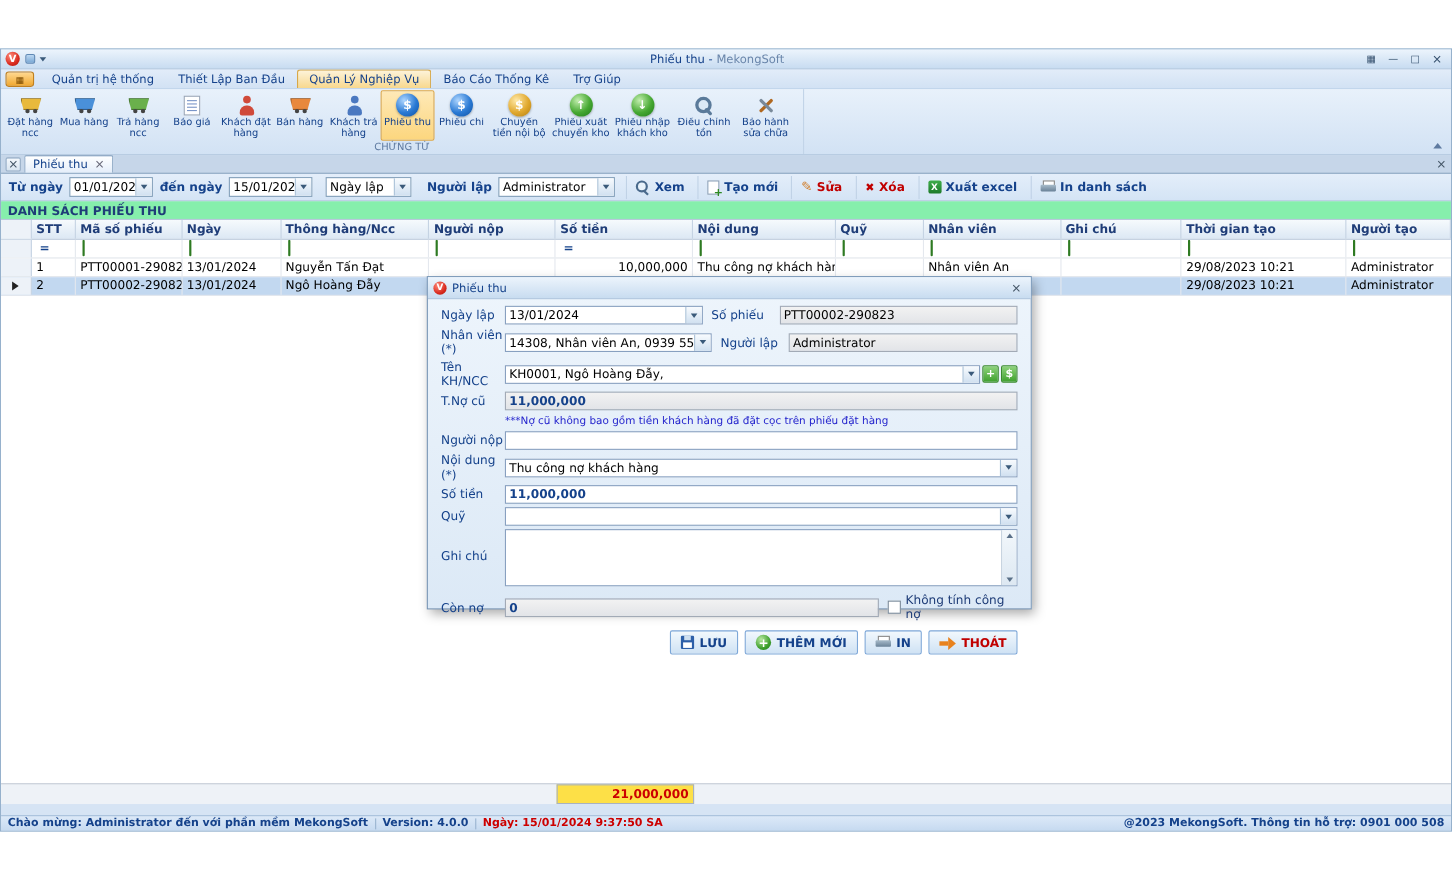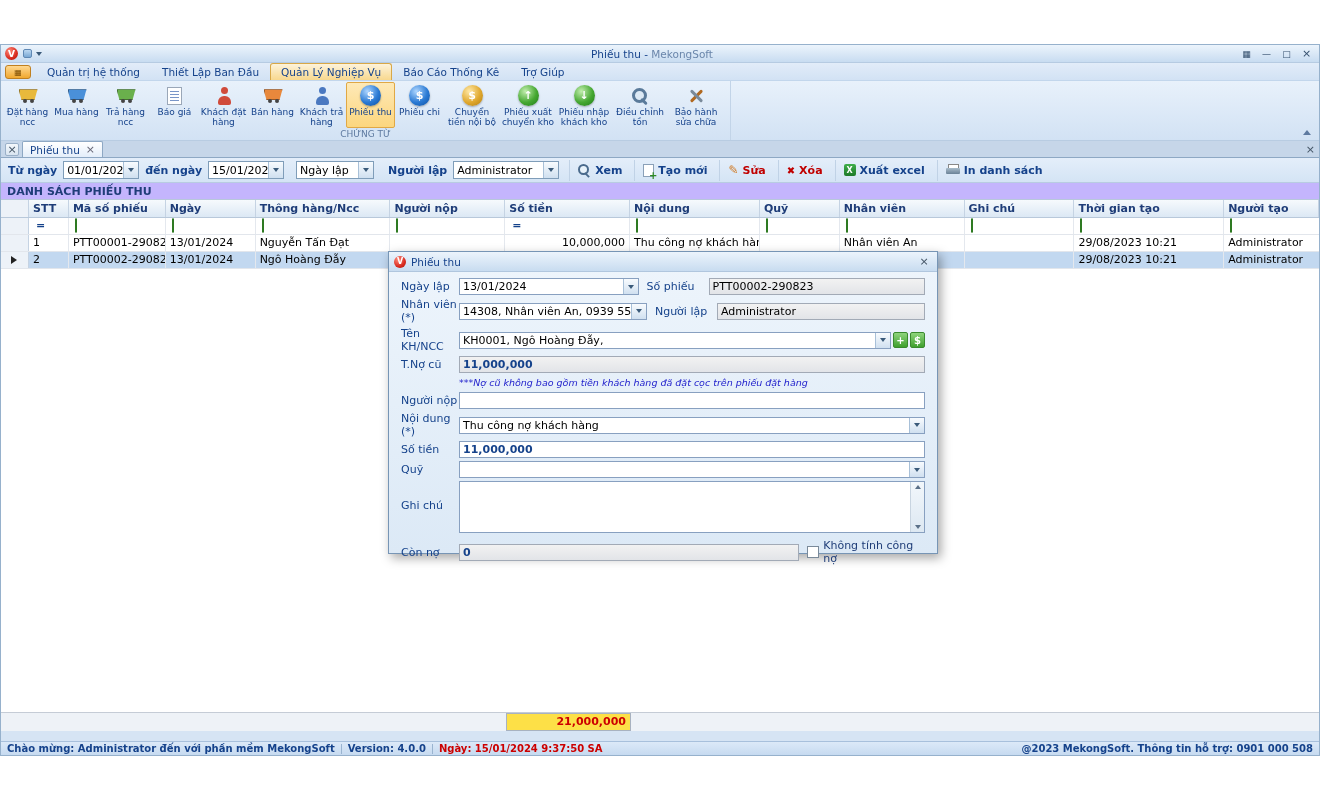--- a/index.html
+++ b/index.html
@@ -81,21 +81,21 @@
 .s-new::after{content:"+";position:absolute;right:-4px;bottom:-5px;color:#2e8a22;font-weight:bold;font-size:10px}
 .g-pencil::before{content:"✎";color:#d07820;font-size:12px}
 .g-cross::before{content:"✖";color:#c00000;font-size:10px}
 .s-xls{width:12px;height:12px;background:linear-gradient(#3fae4a,#1d7a2a);border-radius:2px;color:#fff;font-size:8px;font-weight:bold;display:flex;align-items:center;justify-content:center}
 .s-xls::before{content:"X"}
 .s-prn{width:14px;height:12px;position:relative}
 .s-prn::before{content:"";position:absolute;left:2px;top:0;width:9px;height:4px;background:#fff;border:1px solid #888}
 .s-prn::after{content:"";position:absolute;left:0;top:4px;width:14px;height:6px;background:linear-gradient(#a8bccb,#6a8298);border-radius:1px}
 
 
-.listtitle{height:17px;background:#c4b5fd;border-bottom:1px solid #b8c8dc;color:#1f3d78;font-weight:bold;display:flex;align-items:center;padding:0 6px}
+.listtitle{height:17px;background:#86efac;border-bottom:1px solid #b8c8dc;color:#1f3d78;font-weight:bold;display:flex;align-items:center;padding:0 6px}
 
 
 .grid{flex:1;background:#fff;display:flex;flex-direction:column;overflow:hidden}
 .grow{display:flex;height:17px;border-bottom:1px solid #e2e6ec;flex-shrink:0}
 .cell{padding:0 4px;line-height:16px;overflow:hidden;white-space:nowrap;border-right:1px solid #e4e8ee;height:100%}
 .g-head{height:18px;background:linear-gradient(#f6fafd,#dce8f4);border-bottom:1px solid #b8c8da}
 .g-head .cell{font-weight:bold;color:#1f3d78;border-right:1px solid #c5d3e3;line-height:17px}
 .mk{background:#edf2f8;border-right:1px solid #c5d3e3;display:flex;align-items:center;justify-content:center}
 .grow.sel{background:#c2d8f0}
 .num{text-align:right}
@@ -122,21 +122,21 @@
 .dtitle .txt{color:#15428b;font-size:10.5px;margin-left:5px;flex:1}
 .dclose{width:16px;height:14px;display:flex;align-items:center;justify-content:center;color:#456}
 .dbody{padding:6px 12px 6px;flex:1;display:flex;flex-direction:column}
 .drow{display:flex;align-items:center;margin-bottom:3px;flex-shrink:0}
 .dlabel{width:58px;flex-shrink:0;color:#15428b}
 .dlabel2{margin-left:auto;width:70px;flex-shrink:0;color:#15428b;padding-left:8px}
 .dfield{height:17px;background:#fff;border:1px solid #88a0c0;display:flex;align-items:center;overflow:hidden}
 .dfield .val{padding:0 3px;flex:1;white-space:nowrap;overflow:hidden}
 .ro{background:linear-gradient(#f2f2f2,#e2e4e8);border-color:#a2aab6}
 .bold-blue{font-weight:bold;color:#15428b}
-.note{color:#2222cc;font-style:italic;font-size:9.5px;margin:0 0 3px 58px;line-height:13px}
+.note{color:#2222cc;font-size:9.5px;margin:0 0 3px 58px;line-height:13px}
 .gbtn{width:15px;height:16px;margin-left:2px;border:1px solid #3a8a2e;border-radius:2px;background:linear-gradient(#8fd47c,#3fa02e);color:#fff;font-weight:bold;font-size:10px;display:flex;align-items:center;justify-content:center;flex-shrink:0}
 .dtextarea{height:52px;background:#fff;border:1px solid #88a0c0;position:relative;flex:1}
 .rail{position:absolute;right:0;top:0;bottom:0;width:14px;border-left:1px solid #c8d4e0;background:linear-gradient(#f2f7fb,#dde8f2);display:flex;flex-direction:column;justify-content:space-between;align-items:center;padding:3px 0}
 .tri-up{width:0;height:0;border-left:3px solid transparent;border-right:3px solid transparent;border-bottom:4px solid #5a7088}
 .tri-dn{width:0;height:0;border-left:3px solid transparent;border-right:3px solid transparent;border-top:4px solid #5a7088}
 .chkbox{width:12px;height:12px;background:#fff;border:1px solid #7a8a9a;margin:0 4px 0 8px;flex-shrink:0}
 .chklabel{color:#1f3d78}
 .dbuttons{display:flex;justify-content:flex-end;gap:6px;margin-top:5px}
 .dbtn{height:22px;padding:0 9px;display:flex;align-items:center;gap:5px;background:linear-gradient(#f2f8fd,#cfe2f4);border:1px solid #7da7d8;border-radius:2px;color:#15428b;font-weight:bold}
 .dbtn.red{color:#c00000}
@@ -510,16 +510,34 @@
         </div>
       </div>
       <div class="drow" style="margin-top:3px">
         <div class="dlabel">Còn nợ</div>
         <div class="dfield ro" style="width:358px">
           <span class="val bold-blue">0</span>
         </div>
         <span class="chkbox"></span>
         <span class="chklabel">Không tính công nợ</span>
       </div>
+      <div class="dbuttons">
+        <div class="dbtn">
+          <span class="b-save"></span>
+          <span>LƯU</span>
+        </div>
+        <div class="dbtn">
+          <span class="b-add g-plus"></span>
+          <span>THÊM MỚI</span>
+        </div>
+        <div class="dbtn">
+          <span class="s-prn"></span>
+          <span>IN</span>
+        </div>
+        <div class="dbtn red">
+          <span class="b-exit"></span>
+          <span>THOÁT</span>
+        </div>
+      </div>
     </div>
   </div>
 
 </div>
 
 </body></html>

